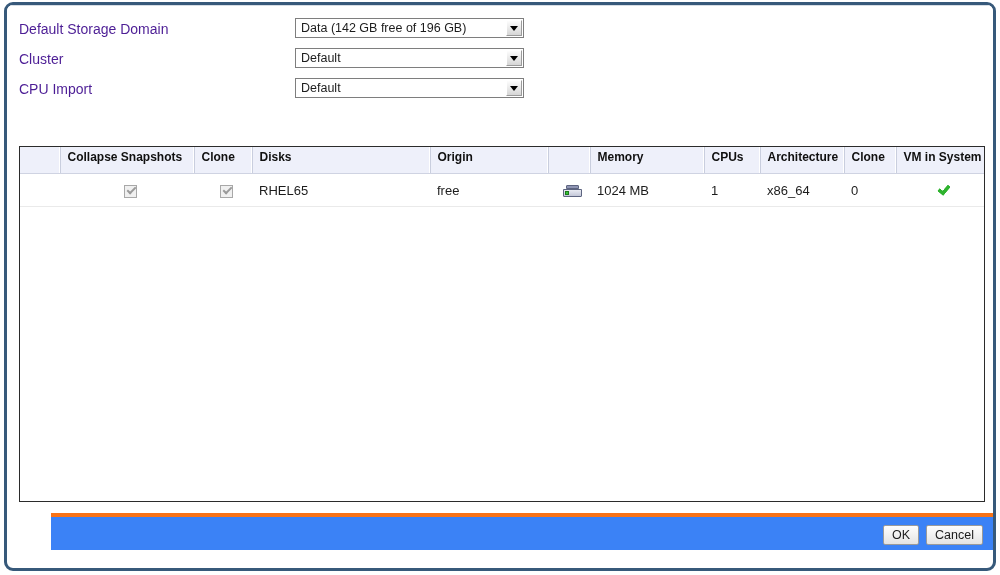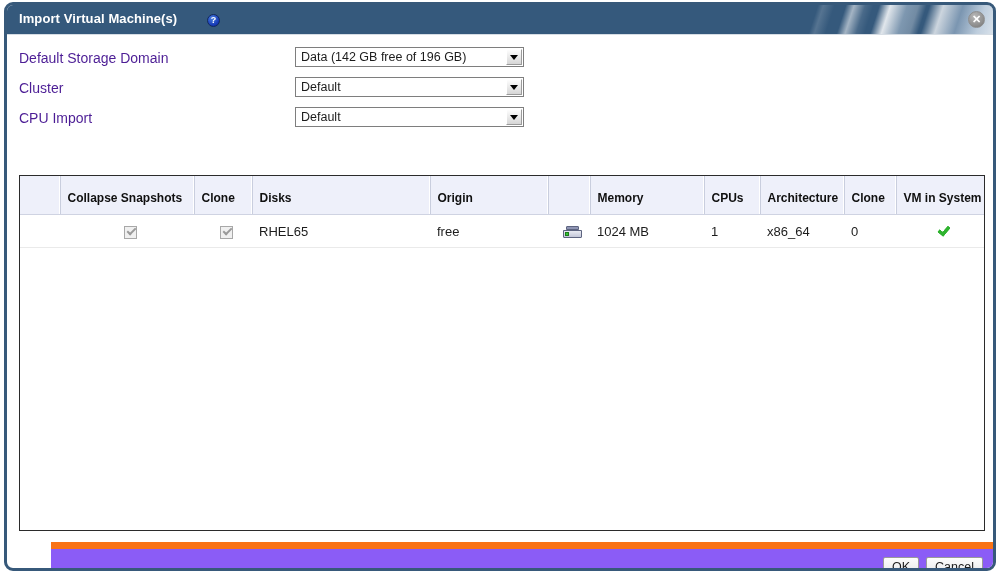--- a/index.html
+++ b/index.html
@@ -173,21 +173,21 @@
     width: 100%;
     border-collapse: collapse;
     table-layout: fixed;
   }
   table.vm-table th {
     background: #eef0fa;
     font-size: 12px;
     font-weight: bold;
     color: #101010;
     text-align: left;
-    padding: 12px 0 7px 7px;
+    padding: 0 0 7px 7px;
     height: 19px;
     border-right: 1px solid #c9cede;
     box-shadow: inset -2px 0 0 -1px #ffffff;
     border-bottom: 1px solid #cfd3e2;
     white-space: nowrap;
     overflow: hidden;
   }
   table.vm-table th.last { border-right: none; box-shadow: none; }
   table.vm-table td {
     background: #ffffff;
@@ -283,22 +283,22 @@
     border-left: 4px solid #2fb32f;
     border-bottom: 4px solid #2fb32f;
     transform: rotate(-50deg);
     border-radius: 1px;
   }
 
   
   .footer {
     position: relative;
     height: 33px;
-    background: #8b5cf6;
-    border-top: 7px solid #f97316;
+    background: #3b82f6;
+    border-top: 4px solid #f97316;
     margin-left: 44px;
   }
   .btn {
     position: absolute;
     top: 8px;
     height: 20px;
     min-width: 30px;
     box-sizing: border-box;
     background: linear-gradient(180deg, #fdfdfd 0%, #f1f1f1 50%, #e3e3e3 100%);
     border: 1px solid #9a9a9a;
@@ -312,26 +312,20 @@
     text-align: center;
   }
   #ok-button { right: 74px; }
   #cancel-button { right: 10px; }
 </style>
 </head>
 <body>
 
 <div class="dialog">
 
-  <div class="titlebar">
-    <div class="titlebar-streaks"></div>
-    <div class="title-text">Import Virtual Machine(s)</div>
-    <div class="help-icon">?</div>
-    <div class="close-icon">✕</div>
-  </div>
 
   <div class="dialog-body">
 
     <div class="form-row" style="top:12px; width:560px;">
       <span class="form-label">Default Storage Domain</span>
       <div class="select">
         <span class="select-value">Data (142 GB free of 196 GB)</span>
         <span class="select-arrow"></span>
       </div>
     </div>

